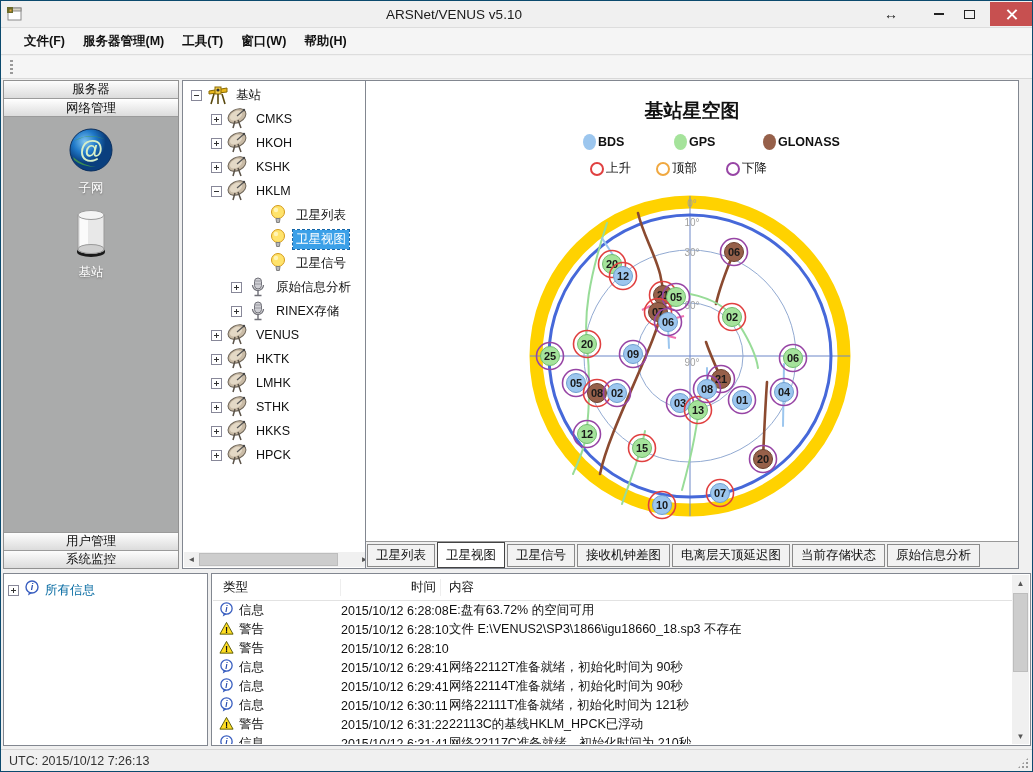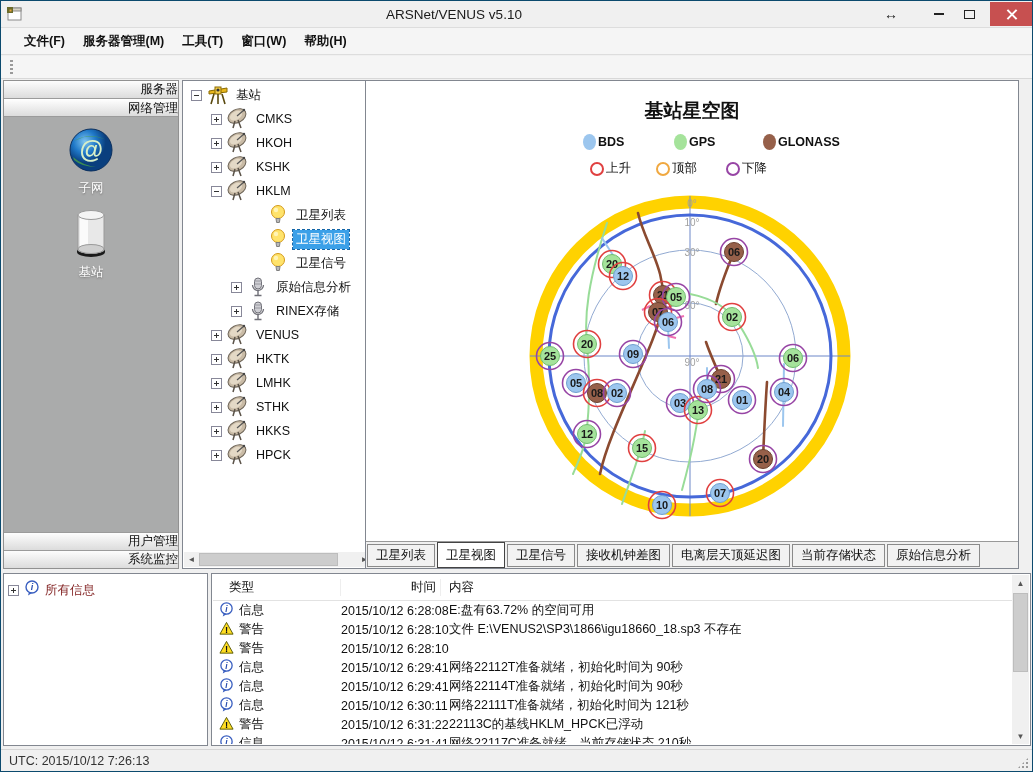--- a/index.html
+++ b/index.html
@@ -23,21 +23,21 @@
 
   
   .menubar { position:absolute; top:26px; left:0; right:0; height:28px; background:#f5f5f5; border-top:1px solid #ddd; border-bottom:1px solid #ddd; display:flex; align-items:center; padding-left:14px;font-weight:bold; }
   .menu-item { font-size:12.5px; color:#111; padding:4px 9px; }
   .toolbar { position:absolute; top:55px; left:0; right:0; height:23px; background:#f5f5f5; border-bottom:1px solid #d8d8d8; }
   .tool-grip { position:absolute; left:9px; top:4px; width:3px; height:14px;
       background:repeating-linear-gradient(#9a9a9a 0 2px, transparent 2px 4px); }
 
   
   .sidebar { position:absolute; left:2px; top:79px; width:176px; height:489px; border:1px solid #919191; background:#aaabab; }
-  .side-btn { height:18px; line-height:17px; text-align:right; font-size:12.5px; color:#111; background:linear-gradient(#fdfdfd,#dcdcdc); border-bottom:1px solid #9b9b9b; }
+  .side-btn { height:18px; line-height:17px; text-align:center; font-size:12.5px; color:#111; background:linear-gradient(#fdfdfd,#dcdcdc); border-bottom:1px solid #9b9b9b; }
   .side-btn + .side-btn { border-top:1px solid #fff; }
   .side-bottom { position:absolute; bottom:0; left:0; right:0; }
   .side-bottom .side-btn { border-top:1px solid #9b9b9b; border-bottom:none; }
   .shortcut { margin-top:10px; display:flex; flex-direction:column; align-items:center; }
   .shortcut .lbl { margin-top:3px; font-size:12.5px; color:#fff; text-shadow:0 1px 2px rgba(0,0,0,.35); }
 
   
   .tree-panel { position:absolute; left:181px; top:79px; width:192px; height:489px; background:#fff; border:1px solid #828790; overflow:hidden; }
   .tree-body { position:absolute; inset:2px 2px 17px 2px; overflow:hidden; }
   .tree-row { display:flex; align-items:center; height:24px; white-space:nowrap; }
@@ -65,26 +65,26 @@
   .tabbar { position:absolute; left:0; right:0; bottom:0; height:27px; background:#f0f0f0; border-top:1px solid #999; display:flex; align-items:flex-end; padding-left:1px; }
   .tab { height:23px; line-height:21px; padding:0 8px; font-size:12.5px; color:#111; background:#f2f2f2; border:1px solid #8a8a8a; margin-right:2px; margin-bottom:1px; }
   .tab.active { height:26px; line-height:24px; background:#fff; border:1px solid #444; margin-bottom:0; }
 
   
   .msg-panel { position:absolute; left:2px; top:572px; width:205px; height:173px; background:#fff; border:1px solid #828790; }
   .msg-root { display:flex; align-items:center; gap:5px; padding:6px 4px; }
   .msg-root .exp { width:11px; height:11px; position:relative; background:#fff; border:1px solid #889; }
   .msg-root .exp::before { content:""; position:absolute; left:2px; top:4px; width:5px; height:1px; background:#333; }
   .msg-root .exp::after { content:""; position:absolute; left:4px; top:2px; width:1px; height:5px; background:#333; }
-  .msg-root .lbl { font-size:12.5px; color:#7f1d1d; }
+  .msg-root .lbl { font-size:12.5px; color:#0369a1; }
 
   .log-panel { position:absolute; left:210px; top:572px; width:820px; height:173px; background:#fff; border:1px solid #828790; overflow:hidden; }
   .log-inner { position:absolute; inset:1px 18px 1px 1px; overflow:hidden; }
   .log-header { display:flex; height:26px; align-items:center; font-size:12.5px; color:#111; border-bottom:1px solid #e2e2e2; background:#fff; }
-  .log-header .h-type { width:128px; padding-left:16px; border-right:1px solid #eee; }
+  .log-header .h-type { width:128px; padding-left:10px; border-right:1px solid #eee; }
   .log-header .h-time { width:100px; text-align:right; padding-right:4px; border-right:1px solid #eee; }
   .log-header .h-content { flex:1; padding-left:8px; }
   .log-row { display:flex; height:19px; align-items:center; font-size:12.5px; color:#111; white-space:nowrap; }
   .log-row .c-type { width:128px; padding-left:6px; display:flex; align-items:center; gap:5px; flex:0 0 auto; }
   .log-row .c-time { width:100px; text-align:right; padding-right:4px; flex:0 0 auto; }
   .log-row .c-content { flex:1; padding-left:8px; overflow:hidden; }
   .vscroll { position:absolute; right:1px; top:1px; bottom:1px; width:17px; background:#f0f0f0; display:flex; flex-direction:column; align-items:center; }
   .vscroll .arr { height:16px; width:17px; font-size:8px; color:#555; display:flex; align-items:center; justify-content:center; }
   .vscroll .track { flex:1; width:17px; position:relative; }
   .vscroll .thumb { position:absolute; top:2px; left:1px; width:15px; height:58%; background:#cdcdcd; border:1px solid #bdbdbd; }
@@ -664,21 +664,21 @@
           <div class="log-row">
             <span class="c-type">
               <span><svg width="15" height="15" viewBox="0 0 16 16">
                   <circle cx="8" cy="7" r="6" fill="#fff" stroke="#3a5fc0" stroke-width="1.4"></circle>
                   <path d="M5,12 L4,15.5 L8.5,12.8 Z" fill="#3a5fc0"></path>
                   <text x="8" y="10.4" font-size="9" font-weight="bold" font-style="italic" text-anchor="middle" fill="#2a4fb0">i</text>
                 </svg></span>
               <span>信息</span>
             </span>
             <span class="c-time">2015/10/12 6:31:41</span>
-            <span class="c-content">网络22117C准备就绪，当前存储状态 210秒</span>
+            <span class="c-content">网络22117C准备就绪，初始化时间为 210秒</span>
           </div>
         </div>
     </div>
     <div class="vscroll">
       <span class="arr">▲</span>
       <span class="track">
           <span class="thumb"></span>
         </span>
       <span class="arr">▼</span>
     </div>

